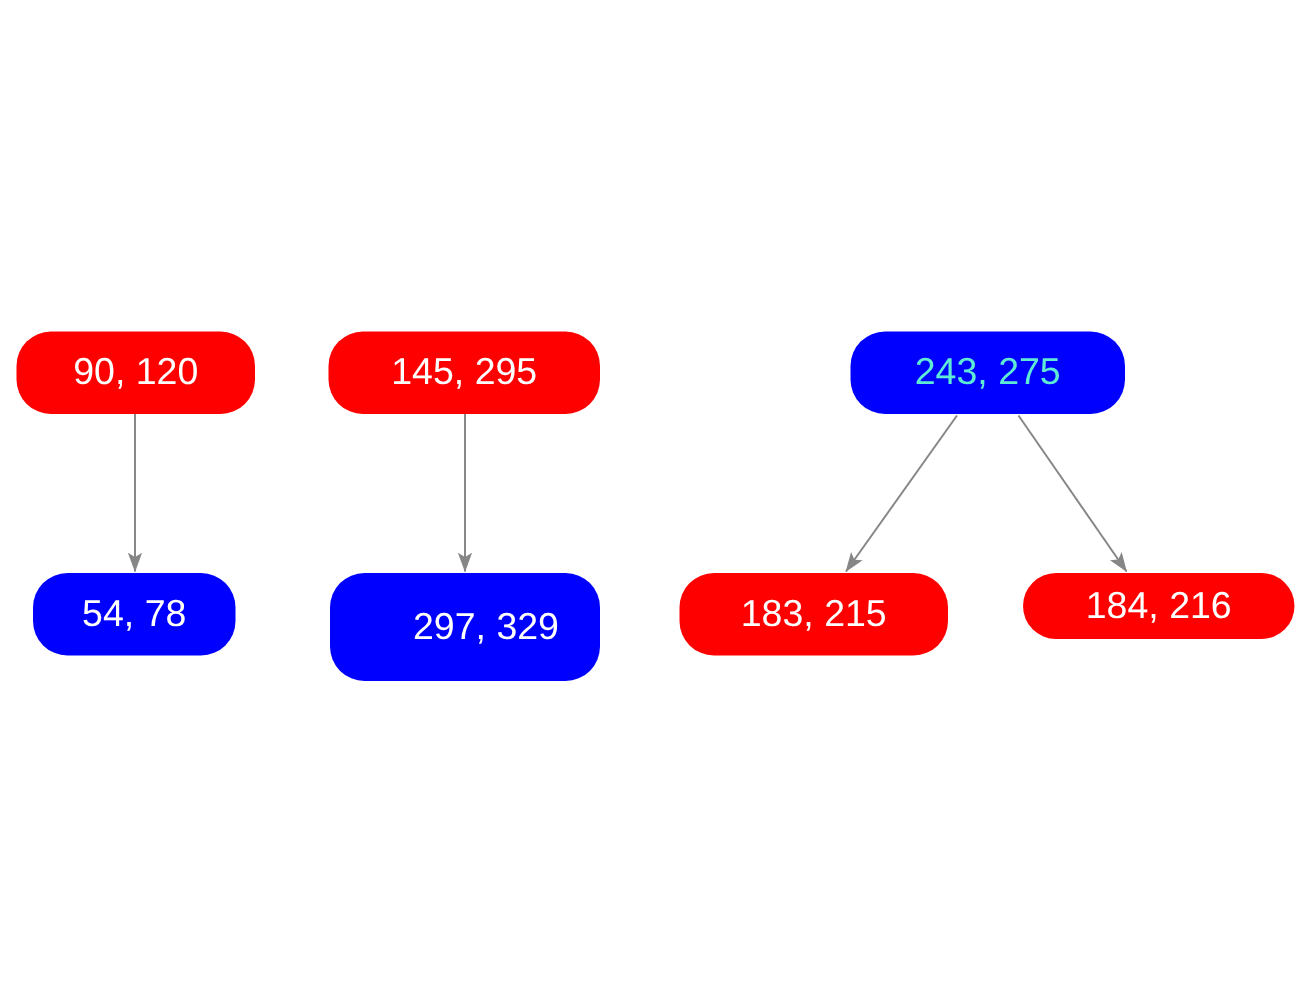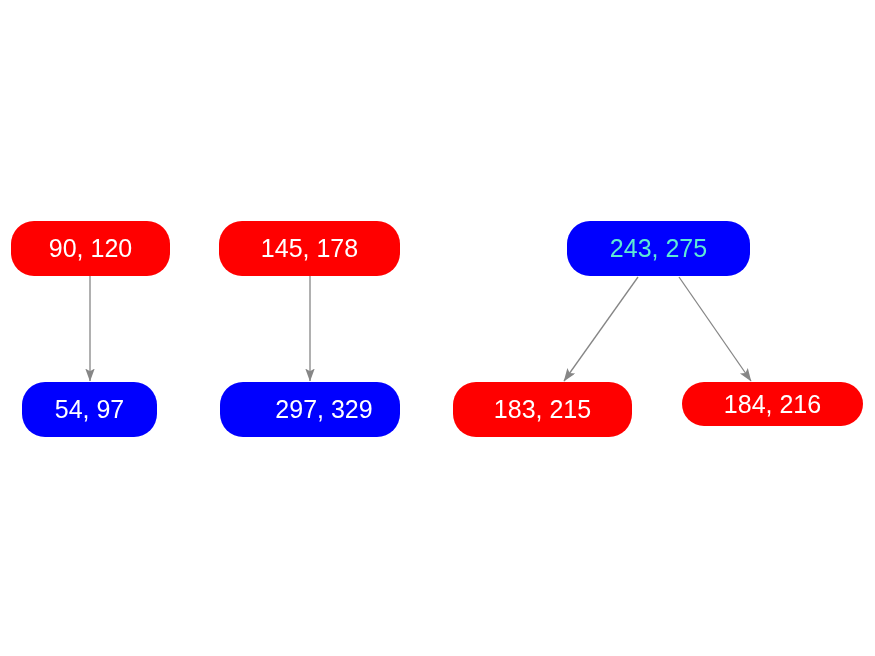--- a/index.html
+++ b/index.html
@@ -52,29 +52,29 @@
         <line x1="310" y1="276" x2="310" y2="381" stroke="#868686" stroke-width="1.3" marker-end="url(#arrowhead)"></line>
         <line x1="638" y1="277" x2="564" y2="381" stroke="#868686" stroke-width="1.3" marker-end="url(#arrowhead)"></line>
         <line x1="679" y1="277" x2="751" y2="381" stroke="#868686" stroke-width="1.3" marker-end="url(#arrowhead)"></line>
       </g>
   </svg>
   <div>
       <div class="tree-node" style="left: 11px; top: 221px; width: 159px; height: 55px; background: rgb(255, 0, 0);">
         <span class="node-label" style="color: rgb(255, 255, 255);">90, 120</span>
       </div>
       <div class="tree-node" style="left: 219px; top: 221px; width: 181px; height: 55px; background: rgb(255, 0, 0);">
-        <span class="node-label" style="color: rgb(255, 255, 255);">145, 178</span>
+        <span class="node-label" style="color: rgb(255, 255, 255);">145, 295</span>
       </div>
       <div class="tree-node" style="left: 567px; top: 221px; width: 183px; height: 55px; background: rgb(0, 0, 255);">
         <span class="node-label" style="color: #5eead4;">243, 275</span>
       </div>
       <div class="tree-node" style="left: 22px; top: 382px; width: 135px; height: 55px; background: rgb(0, 0, 255);">
-        <span class="node-label" style="color: rgb(255, 255, 255);">54, 97</span>
+        <span class="node-label" style="color: rgb(255, 255, 255);">54, 78</span>
       </div>
-      <div class="tree-node" style="left: 220px; top: 382px; width: 180px; height: 55px; background: rgb(0, 0, 255); padding-left: 28px;">
+      <div class="tree-node" style="left: 220px; top: 382px; width: 180px; height: 72px; background: rgb(0, 0, 255); padding-left: 28px;">
         <span class="node-label" style="color: rgb(255, 255, 255);">297, 329</span>
       </div>
       <div class="tree-node" style="left: 453px; top: 382px; width: 179px; height: 55px; background: rgb(255, 0, 0);">
         <span class="node-label" style="color: rgb(255, 255, 255);">183, 215</span>
       </div>
       <div class="tree-node" style="left: 682px; top: 382px; width: 181px; height: 44px; background: rgb(255, 0, 0);">
         <span class="node-label" style="color: rgb(255, 255, 255);">184, 216</span>
       </div>
     </div>
 </div>

